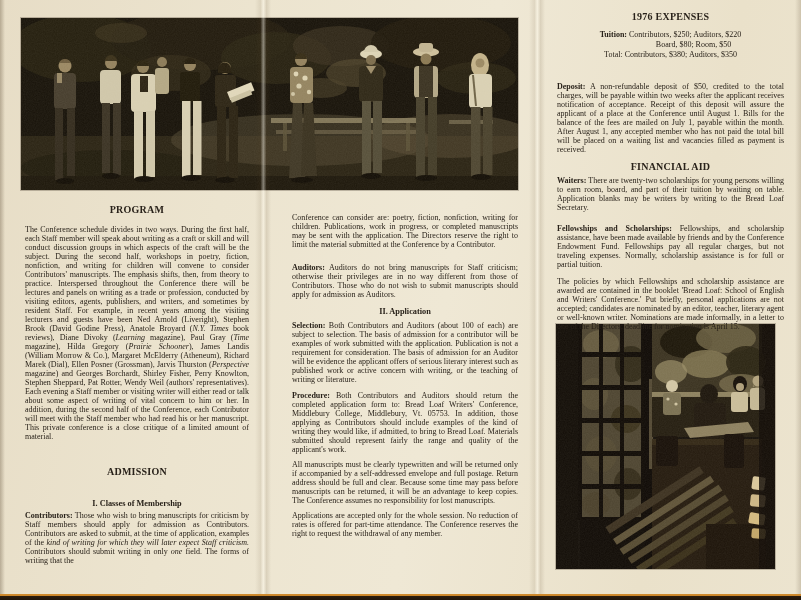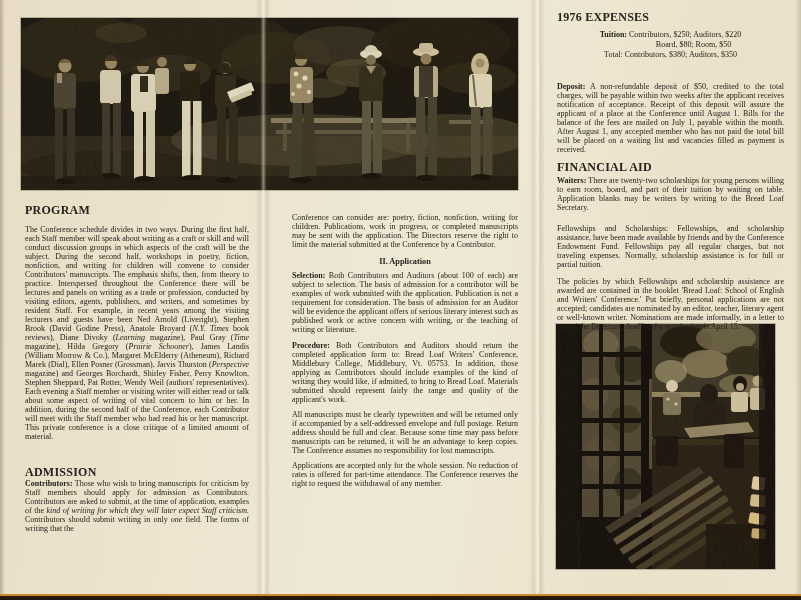--- a/index.html
+++ b/index.html
@@ -24,21 +24,21 @@
   .photo{position:absolute;outline:1px solid rgba(35,25,12,.25);}
   #photo-top{left:21px;top:18px;width:497px;height:172px;}
   #photo-bottom{left:556px;top:324px;width:219px;height:245px;}
   .photo svg{display:block;width:100%;height:100%;}
 
   
   .col{position:absolute;text-align:justify;}
   #col-left{left:25px;top:205px;width:224px;}
   #col-mid{left:292px;top:213px;width:226px;}
   #col-right{left:557px;top:12px;width:227px;}
-  .h-sec{font-size:12px;line-height:10px;font-weight:bold;letter-spacing:.25px;margin:0;text-align:left;}
+  .h-sec{font-size:10px;line-height:10px;font-weight:bold;letter-spacing:.25px;margin:0;text-align:center;}
   .h-sub{font-size:8.3px;line-height:9.5px;font-weight:bold;margin:0;text-align:center;}
   .para{font-size:8px;line-height:9px;margin:0;}
   .tuition{font-size:8px;line-height:10px;text-align:center;}
   .tuition .indent{padding-left:46px;}
   .mt2{margin-top:2px}.mt4{margin-top:4px}.mt5{margin-top:22px}
   .mt6{margin-top:6px}.mt7{margin-top:7px}.mt8{margin-top:8px}
   .mt10{margin-top:10px}.mt12{margin-top:12px}.mt14{margin-top:14px}.mt26{margin-top:26px}
 </style>
 </head>
 <body>
@@ -283,43 +283,45 @@
       </g>
       <rect x="203" y="0" width="16" height="245" fill="#120c06" opacity=".85"></rect>
       <rect width="219" height="245" filter="url(#grainB)" opacity=".16" fill="none"></rect>
     </svg>
   </div>
 
   <div class="col" id="col-left">
     <h3 class="h-sec">PROGRAM</h3>
     <p class="para mt10"><span>The Conference schedule divides in two ways. During the first half, each Staff member will speak about writing as a craft or skill and will conduct discussion groups in which aspects of the craft will be the subject. During the second half, workshops in poetry, fiction, nonfiction, and writing for children will convene to consider Contributors' manuscripts. The emphasis shifts, then, from theory to practice. Interspersed throughout the Conference there will be lectures and panels on writing as a trade or profession, conducted by visiting editors, agents, publishers, and writers, and sometimes by resident Staff. For example, in recent years among the visiting lecturers and guests have been Ned Arnold (Liveright), Stephen Brook (David Godine Press), Anatole Broyard (</span><span style="font-style: italic;">N.Y. Times</span><span> book reviews), Diane Divoky (</span><span style="font-style: italic;">Learning</span><span> magazine), Paul Gray (</span><span style="font-style: italic;">Time</span><span> magazine), Hilda Gregory (</span><span style="font-style: italic;">Prairie Schooner</span><span>), James Landis (William Morrow &amp; Co.), Margaret McElderry (Atheneum), Richard Marek (Dial), Ellen Posner (Grossman), Jarvis Thurston (</span><span style="font-style: italic;">Perspective</span><span> magazine) and Georges Borchardt, Shirley Fisher, Perry Knowlton, Stephen Sheppard, Pat Rotter, Wendy Weil (authors' representatives). Each evening a Staff member or visiting writer will either read or talk about some aspect of writing of vital concern to him or her. In addition, during the second half of the Conference, each Contributor will meet with the Staff member who had read his or her manuscript. This private conference is a close critique of a limited amount of material.</span></p>
     <h3 class="h-sec mt26">ADMISSION</h3>
+    <h4 class="h-sub mt5">I.  Classes of Membership</h4>
     <p class="para mt2"><span style="font-weight: bold;">Contributors:</span><span> Those who wish to bring manuscripts for criticism by Staff members should apply for admission as Contributors. Contributors are asked to submit, at the time of application, examples of the </span><span style="font-style: italic;">kind of writing for which they will later expect Staff criticism.</span><span> Contributors should submit writing in only </span><span style="font-style: italic;">one</span><span> field. The forms of writing that the</span></p>
   </div>
 
   <div class="col" id="col-mid">
     <p class="para"><span>Conference can consider are: poetry, fiction, nonfiction, writing for children. Publications, work in progress, or completed manuscripts may be sent with the application. The Directors reserve the right to limit the material submitted at the Conference by a Contributor.</span></p>
+    <p class="para mt14"><span style="font-weight: bold;">Auditors:</span><span> Auditors do not bring manuscripts for Staff criticism; otherwise their privileges are in no way different from those of Contributors. Those who do not wish to submit manuscripts should apply for admission as Auditors.</span></p>
     <h4 class="h-sub mt8">II.  Application</h4>
     <p class="para mt4"><span style="font-weight: bold;">Selection:</span><span> Both Contributors and Auditors (about 100 of each) are subject to selection. The basis of admission for a contributor will be examples of work submitted with the application. Publication is not a requirement for consideration. The basis of admission for an Auditor will be evidence the applicant offers of serious literary interest such as published work or active concern with writing, or the teaching of writing or literature.</span></p>
     <p class="para mt7"><span style="font-weight: bold;">Procedure:</span><span> Both Contributors and Auditors should return the completed application form to: Bread Loaf Writers' Conference, Middlebury College, Middlebury, Vt. 05753. In addition, those applying as Contributors should include examples of the kind of writing they would like, if admitted, to bring to Bread Loaf. Materials submitted should represent fairly the range and quality of the applicant's work.</span></p>
     <p class="para mt6"><span>All manuscripts must be clearly typewritten and will be returned only if accompanied by a self-addressed envelope and full postage. Return address should be full and clear. Because some time may pass before manuscripts can be returned, it will be an advantage to keep copies. The Conference assumes no responsibility for lost manuscripts.</span></p>
     <p class="para mt6"><span>Applications are accepted only for the whole session. No reduction of rates is offered for part-time attendance. The Conference reserves the right to request the withdrawal of any member.</span></p>
   </div>
 
   <div class="col" id="col-right">
     <h3 class="h-sec">1976 EXPENSES</h3>
     <div class="tuition mt8">
       <div><span style="font-weight: bold;">Tuition:</span><span>  Contributors, $250; Auditors, $220</span></div>
       <div class="indent">Board, $80; Room, $50</div>
       <div>Total: Contributors,  $380; Auditors, $350</div>
     </div>
     <p class="para mt5"><span style="font-weight: bold;">Deposit:</span><span> A non-refundable deposit of $50, credited to the total charges, will be payable within two weeks after the applicant receives notification of acceptance. Receipt of this deposit will assure the applicant of a place at the Conference until August 1. Bills for the balance of the fees are mailed on July 1, payable within the month. After August 1, any accepted member who has not paid the total bill will be placed on a waiting list and vacancies filled as payment is received.</span></p>
     <h3 class="h-sec mt8">FINANCIAL AID</h3>
     <p class="para mt4"><span style="font-weight: bold;">Waiters:</span><span> There are twenty-two scholarships for young persons willing to earn room, board, and part of their tuition by waiting on table. Application blanks may be writers by writing to the Bread Loaf Secretary.</span></p>
-    <p class="para mt12"><span style="font-weight: normal;">Fellowships and Scholarships:</span><span> Fellowships, and scholarship assistance, have been made available by friends and by the Conference Endowment Fund. Fellowships pay all regular charges, but not traveling expenses. Normally, scholarship assistance is for full or partial tuition.</span></p>
+    <p class="para mt12"><span style="font-weight: bold;">Fellowships and Scholarships:</span><span> Fellowships, and scholarship assistance, have been made available by friends and by the Conference Endowment Fund. Fellowships pay all regular charges, but not traveling expenses. Normally, scholarship assistance is for full or partial tuition.</span></p>
     <p class="para mt8"><span>The policies by which Fellowships and scholarship assistance are awarded are contained in the booklet 'Bread Loaf: School of English and Writers' Conference.' Put briefly, personal applications are not accepted; candidates are nominated by an editor, teacher, literary agent or well-known writer. Nominations are made informally, in a letter to one of the Directors; deadline for nomination is April 15.</span></p>
   </div>
 
   <div class="crease" id="crease-1"></div>
   <div class="crease" id="crease-2"></div>
   <div class="edge-left"></div>
   <div class="edge-right"></div>
   <div class="bottom-strip"></div>
 </div>
 

